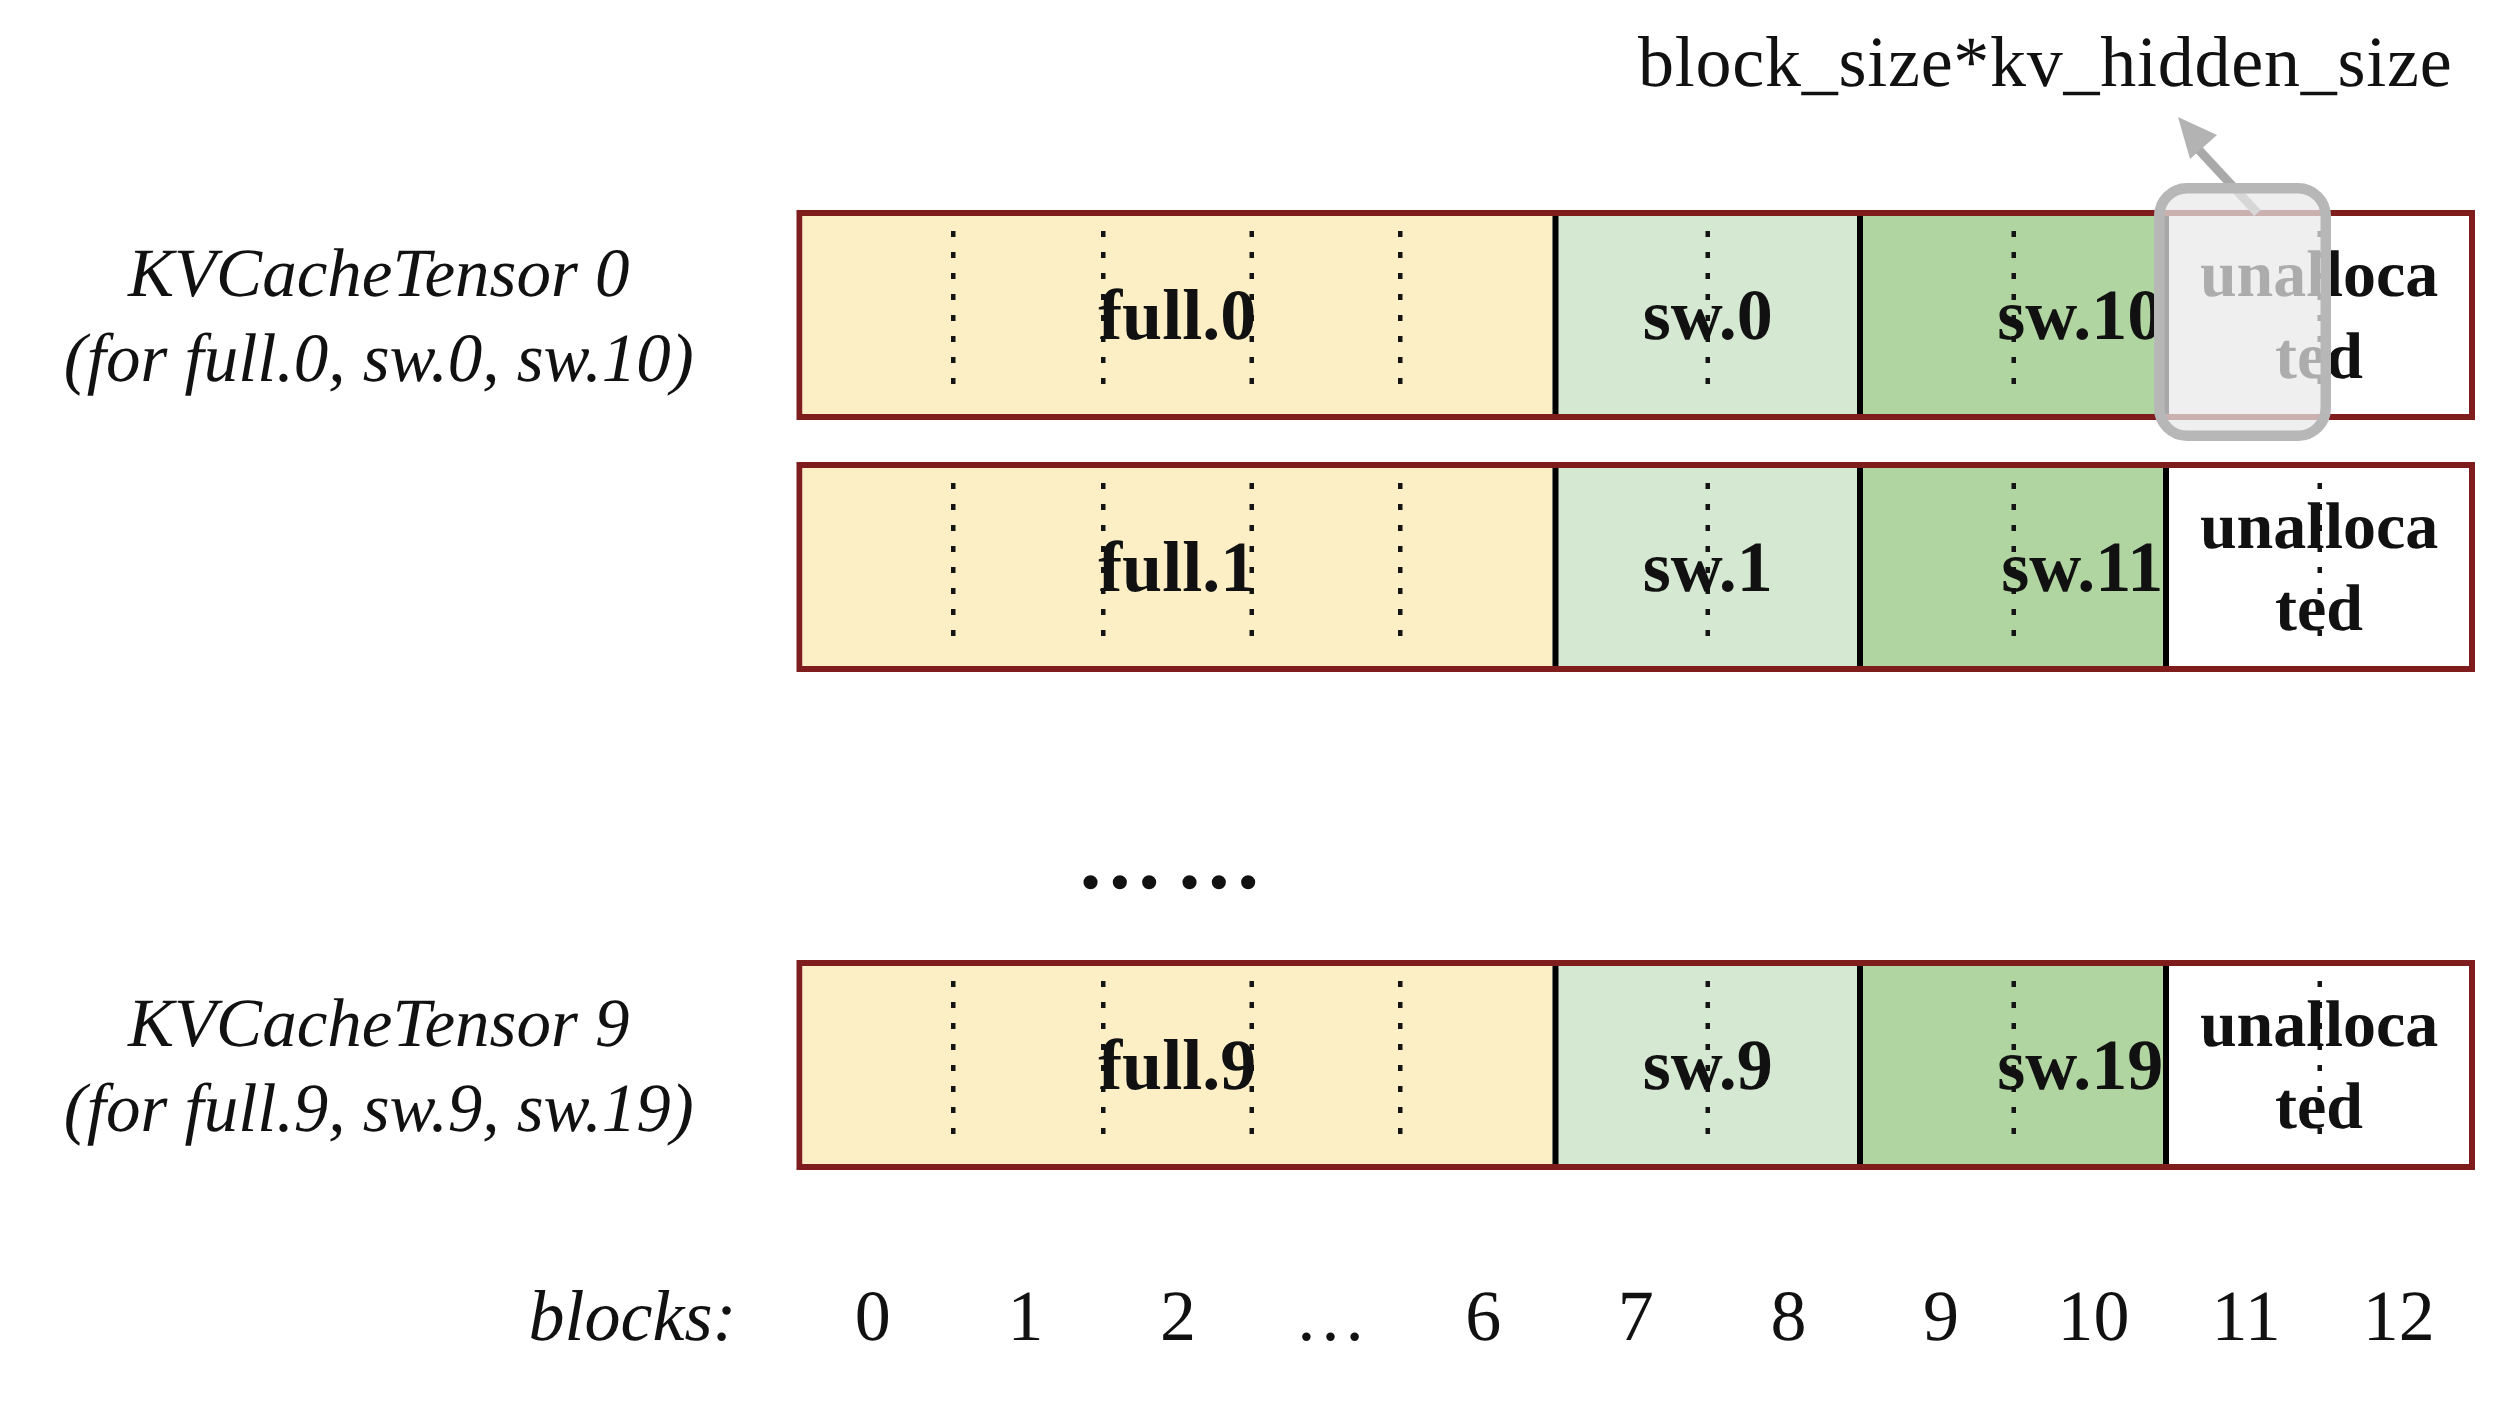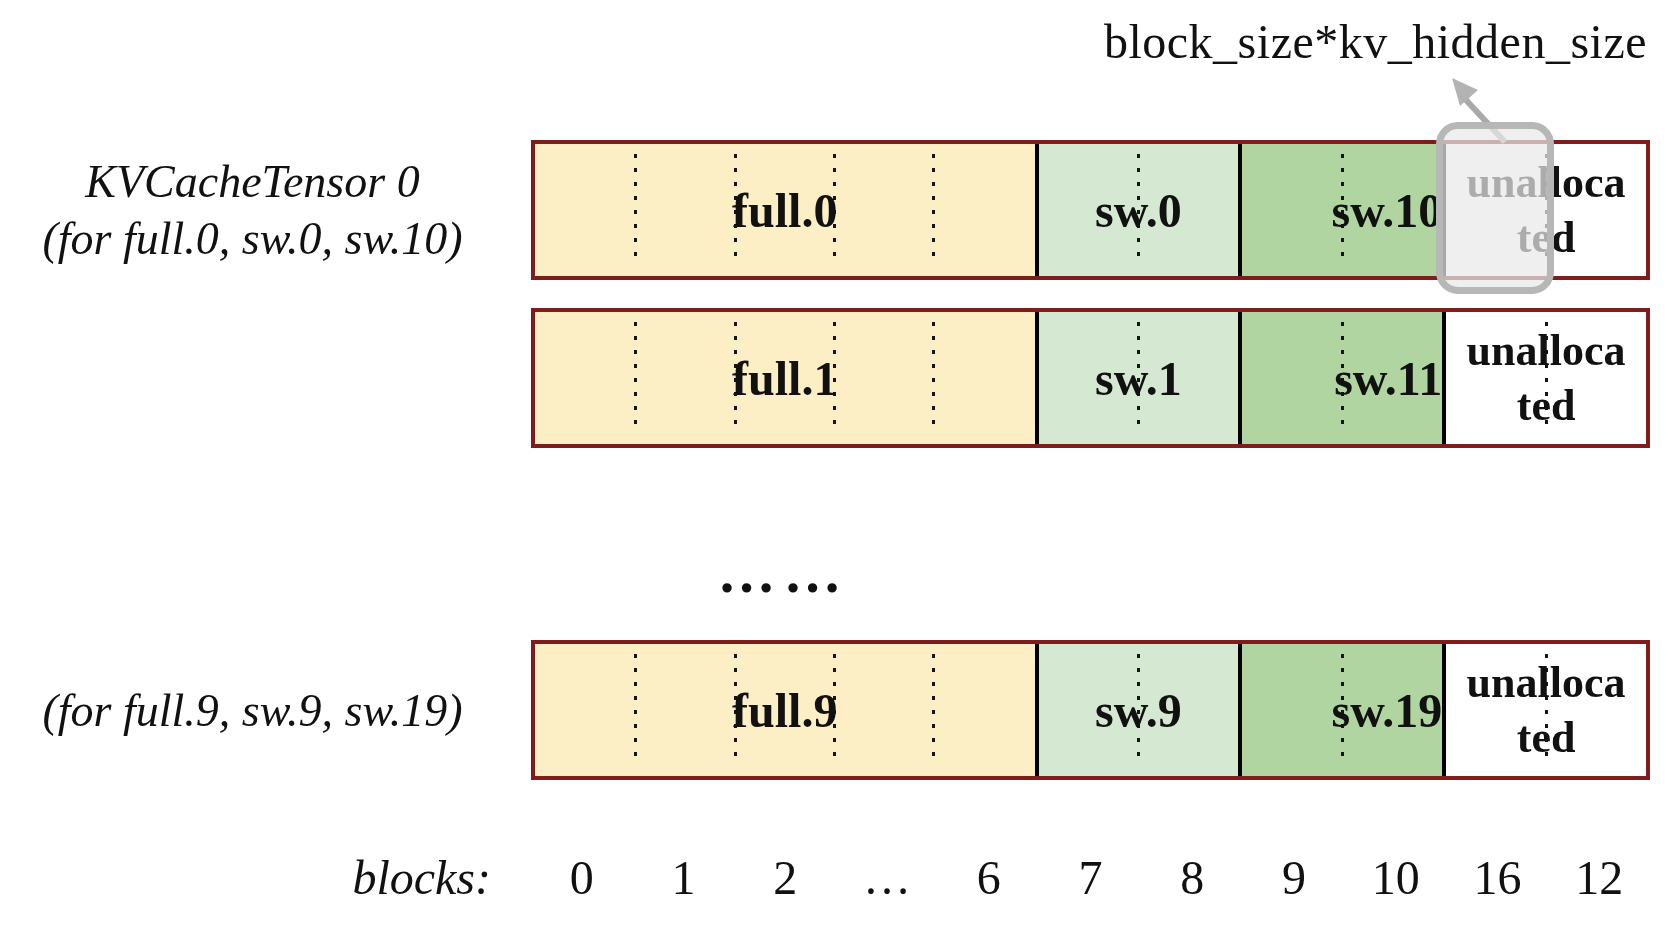--- a/index.html
+++ b/index.html
@@ -3,21 +3,21 @@
 <meta charset="utf-8">
 <style>
   html,body { margin:0; padding:0; background:#ffffff; }
   .stage {
     position:relative; width:1676px; height:938px; background:#ffffff;
     font-family:"Liberation Serif", serif; color:#111; overflow:hidden;
   }
 
   
   .annotation-label {
-    position:absolute; top:14px; right:29px;
+    position:absolute; top:14px; right:41px;
     font-size:48px; letter-spacing:0.5px; white-space:nowrap;
   }
   .annotation-arrow { position:absolute; left:1420px; top:70px; z-index:4; }
 
   
   .row-label {
     position:absolute; left:0; width:505px; height:140px;
     display:flex; flex-direction:column; align-items:center; justify-content:center;
     font-size:46px; line-height:57px; text-align:center; white-space:nowrap;font-style:italic;
   }
@@ -137,20 +137,21 @@
     </div>
     <div class="seg c2 seg-unal dots2">
       <span>unalloca
 ted</span>
     </div>
   </div>
 
   <div class="mid-ellipsis">……</div>
 
   <div class="row-label" style="top:640px">
+    <div>KVCacheTensor 9</div>
     <div>(for full.9, sw.9, sw.19)</div>
   </div>
   <div class="bar" style="top:640px">
     <div class="seg c5 seg-full dots5">
       <span>full.9</span>
     </div>
     <div class="seg c2 seg-sw dots2">
       <span>sw.9</span>
     </div>
     <div class="seg c2 seg-sw2 dots2">
@@ -166,17 +167,17 @@
   <div class="axis-labels">
     <span class="axis-slot">0</span>
     <span class="axis-slot">1</span>
     <span class="axis-slot">2</span>
     <span class="axis-slot">…</span>
     <span class="axis-slot">6</span>
     <span class="axis-slot">7</span>
     <span class="axis-slot">8</span>
     <span class="axis-slot">9</span>
     <span class="axis-slot">10</span>
-    <span class="axis-slot">16</span>
+    <span class="axis-slot">11</span>
     <span class="axis-slot">12</span>
   </div>
 
 </div>
 
 </body></html>

